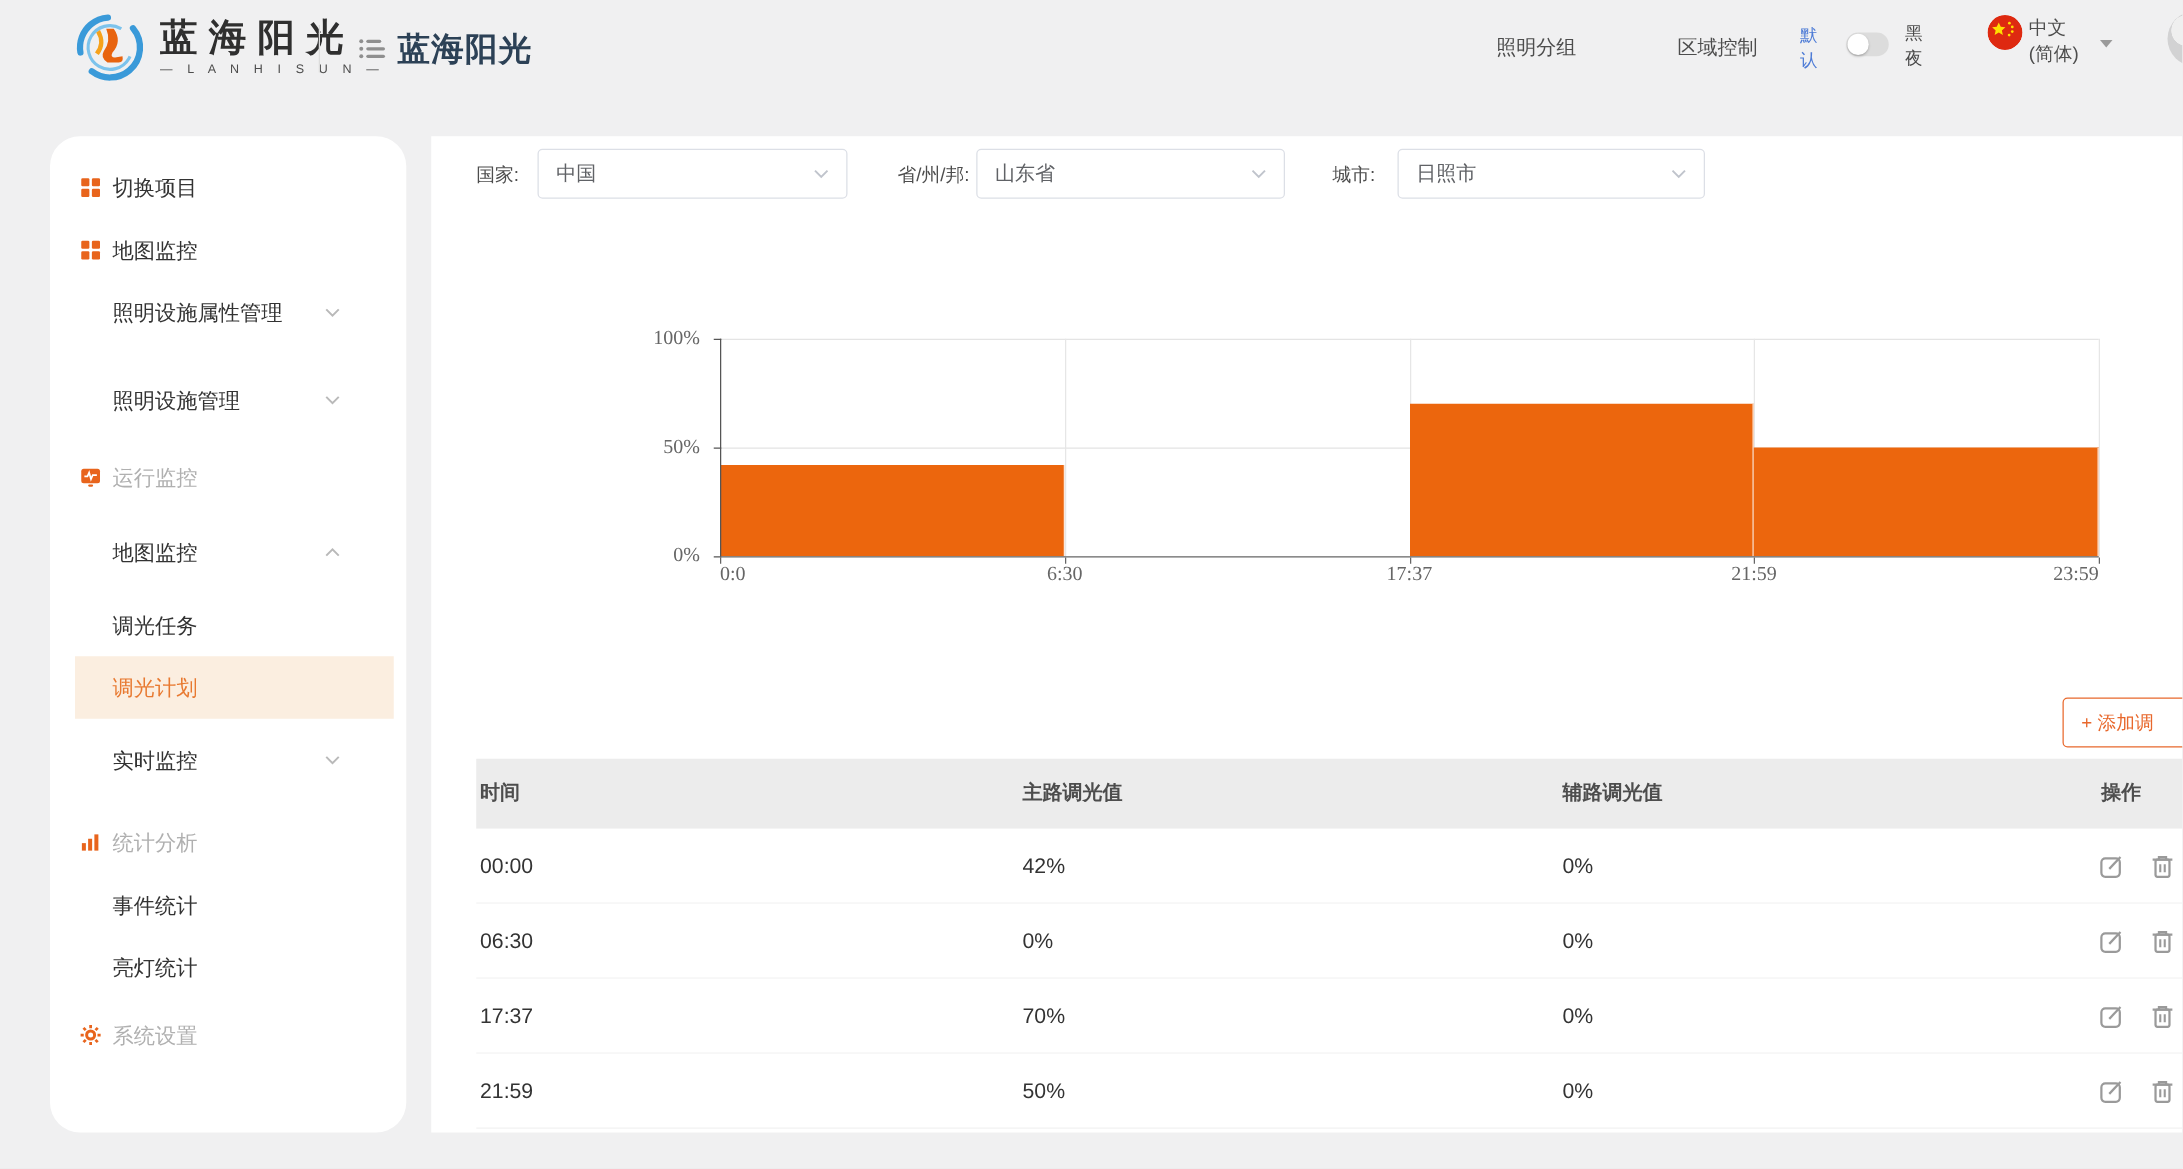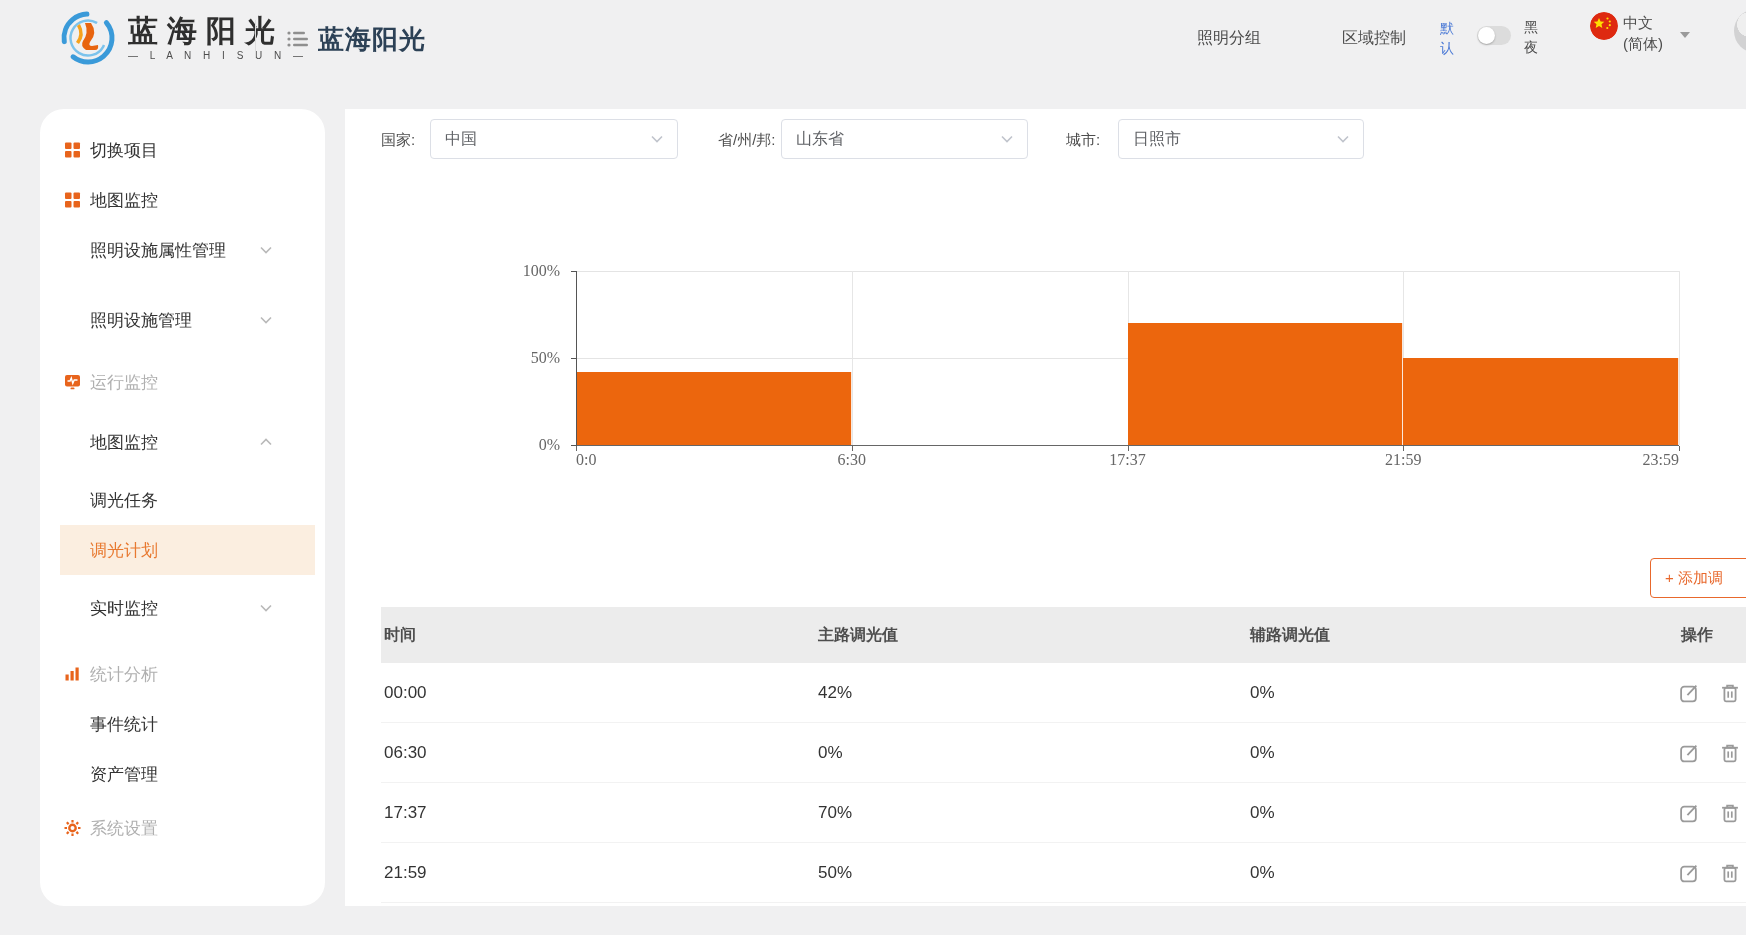--- a/index.html
+++ b/index.html
@@ -181,21 +181,21 @@
           <rect x="1.5" y="9" width="3.2" height="6" fill="#e8641c"></rect>
           <rect x="6.5" y="5.5" width="3.2" height="9.5" fill="#e8641c"></rect>
           <rect x="11.5" y="2" width="3.2" height="13" fill="#e8641c"></rect>
         </svg>
         <span class="s-label">统计分析</span>
       </div>
       <div class="side-item" style="margin-top: 0px;">
         <span class="s-label">事件统计</span>
       </div>
       <div class="side-item" style="margin-top: 0px;">
-        <span class="s-label">资产管理</span>
+        <span class="s-label">亮灯统计</span>
       </div>
       <div class="side-item dimmed" style="margin-top: 4px;">
         <svg viewBox="0 0 17 17" class="s-icon">
           <circle cx="8.5" cy="8.5" r="3.2" fill="none" stroke="#e8641c" stroke-width="2.4"></circle>
           <g stroke="#e8641c" stroke-width="2.2">
             <line x1="8.5" y1="0.5" x2="8.5" y2="3"></line>
             <line x1="8.5" y1="14" x2="8.5" y2="16.5"></line>
             <line x1="0.5" y1="8.5" x2="3" y2="8.5"></line>
             <line x1="14" y1="8.5" x2="16.5" y2="8.5"></line>
             <line x1="2.8" y1="2.8" x2="4.6" y2="4.6"></line>

